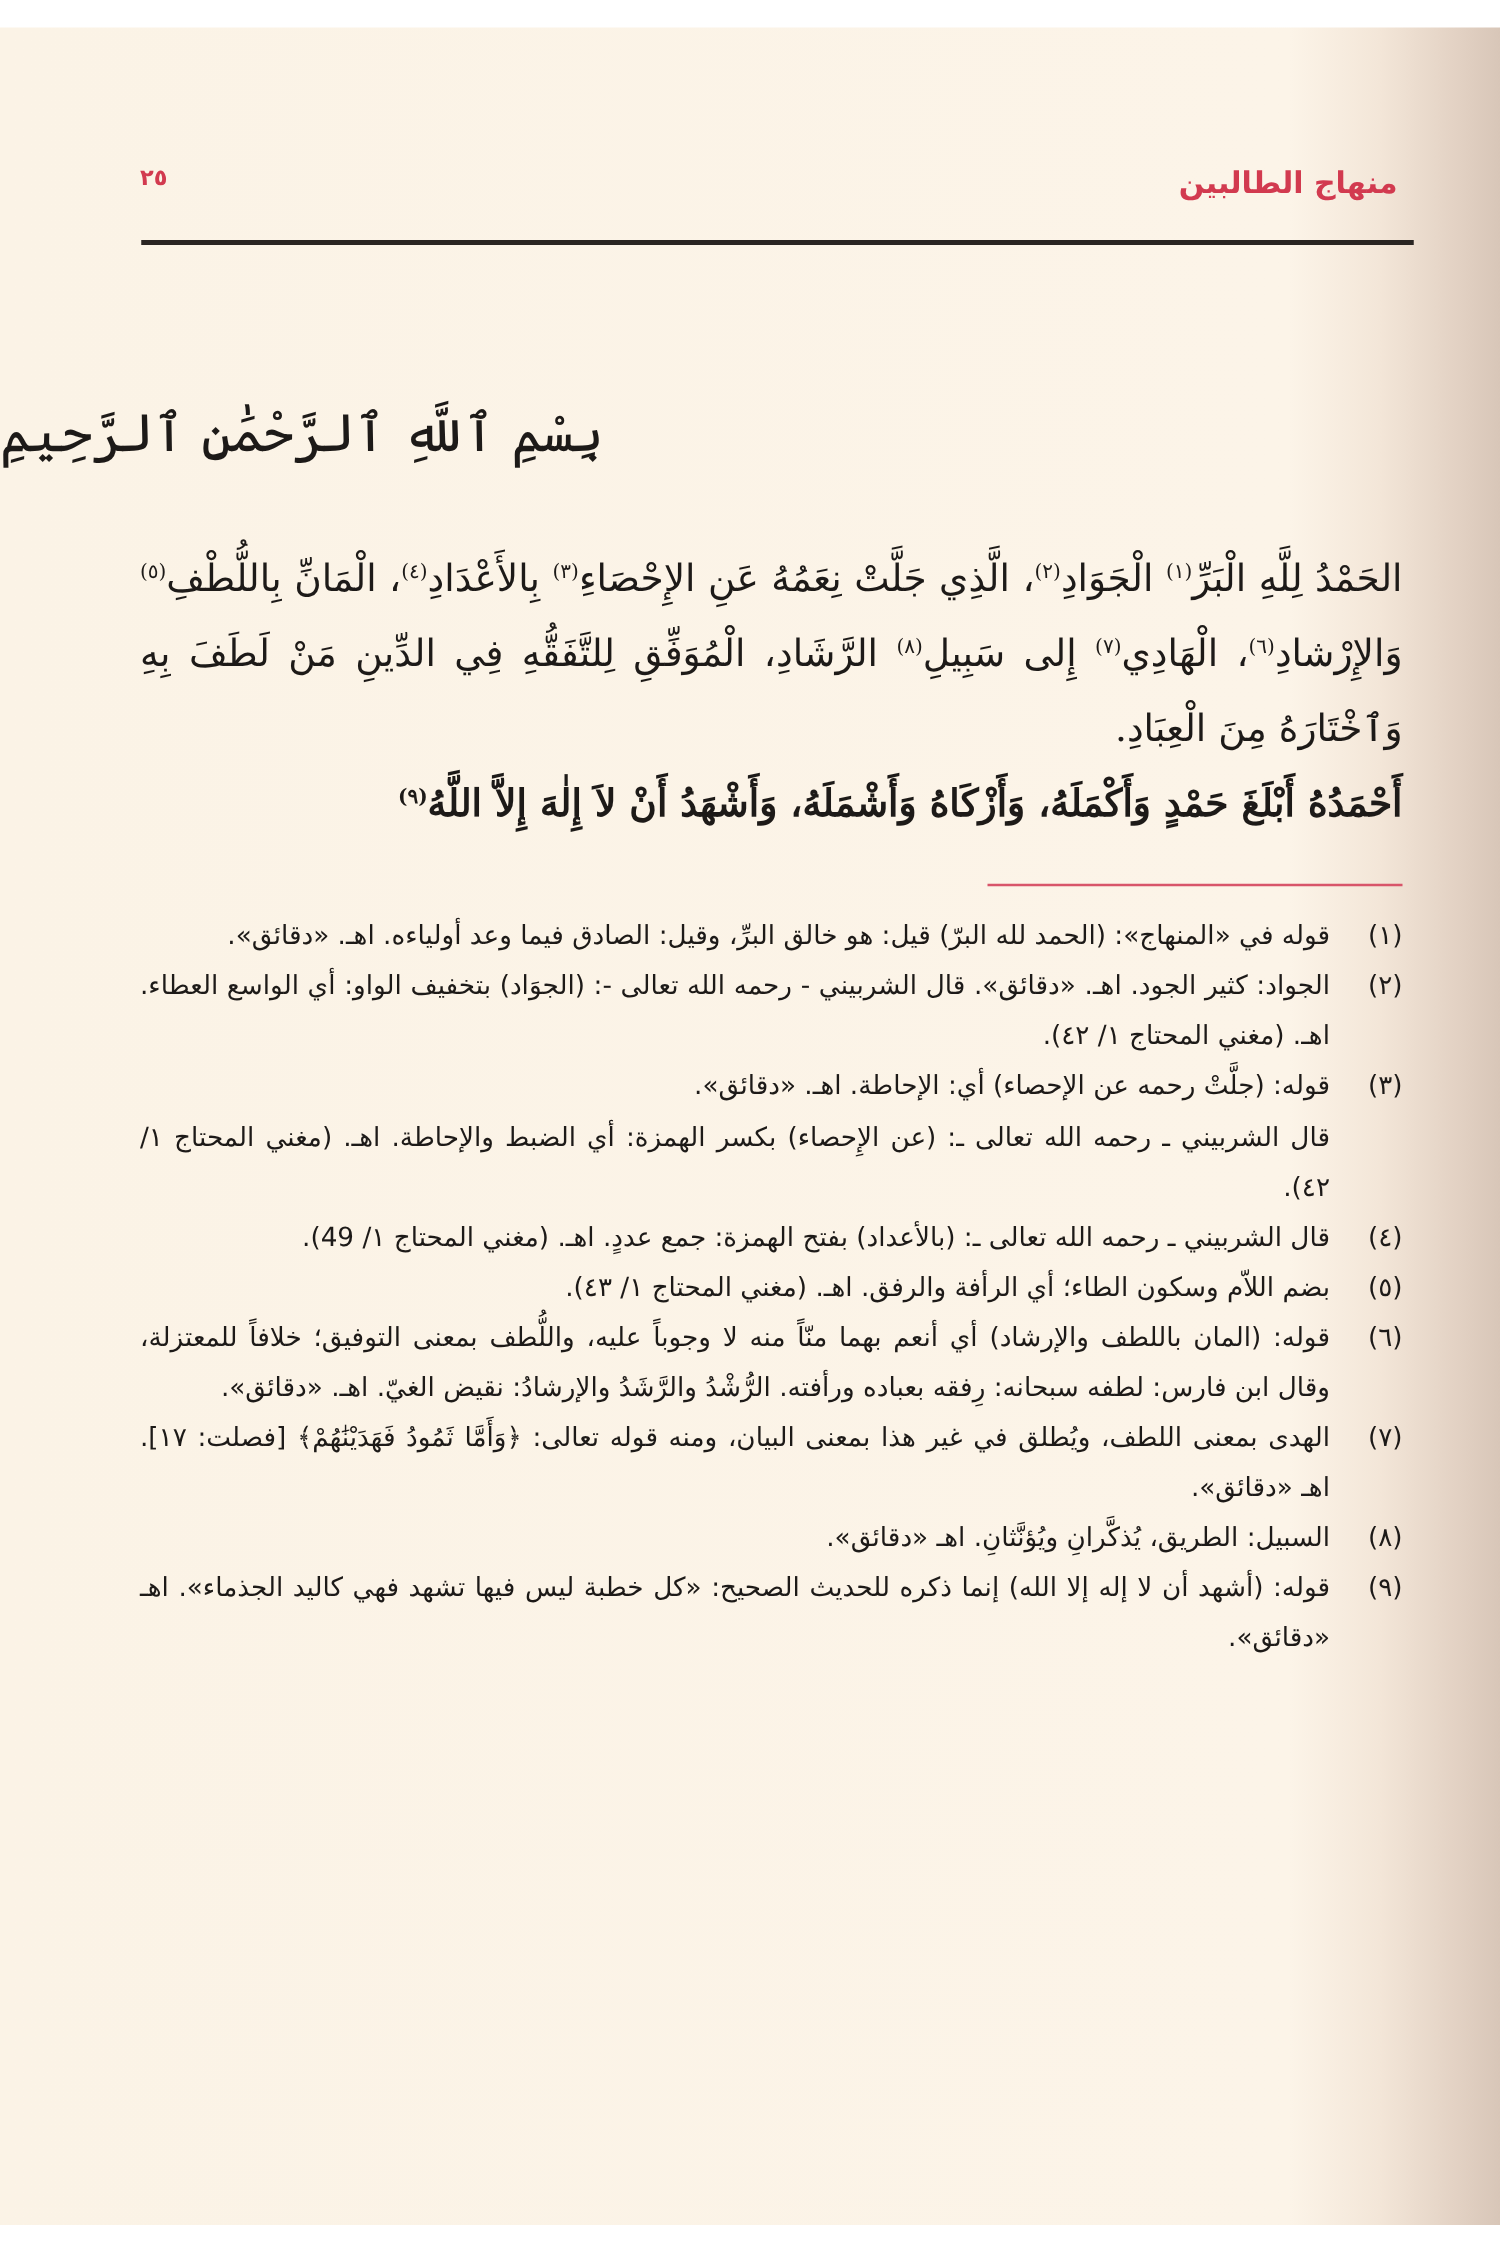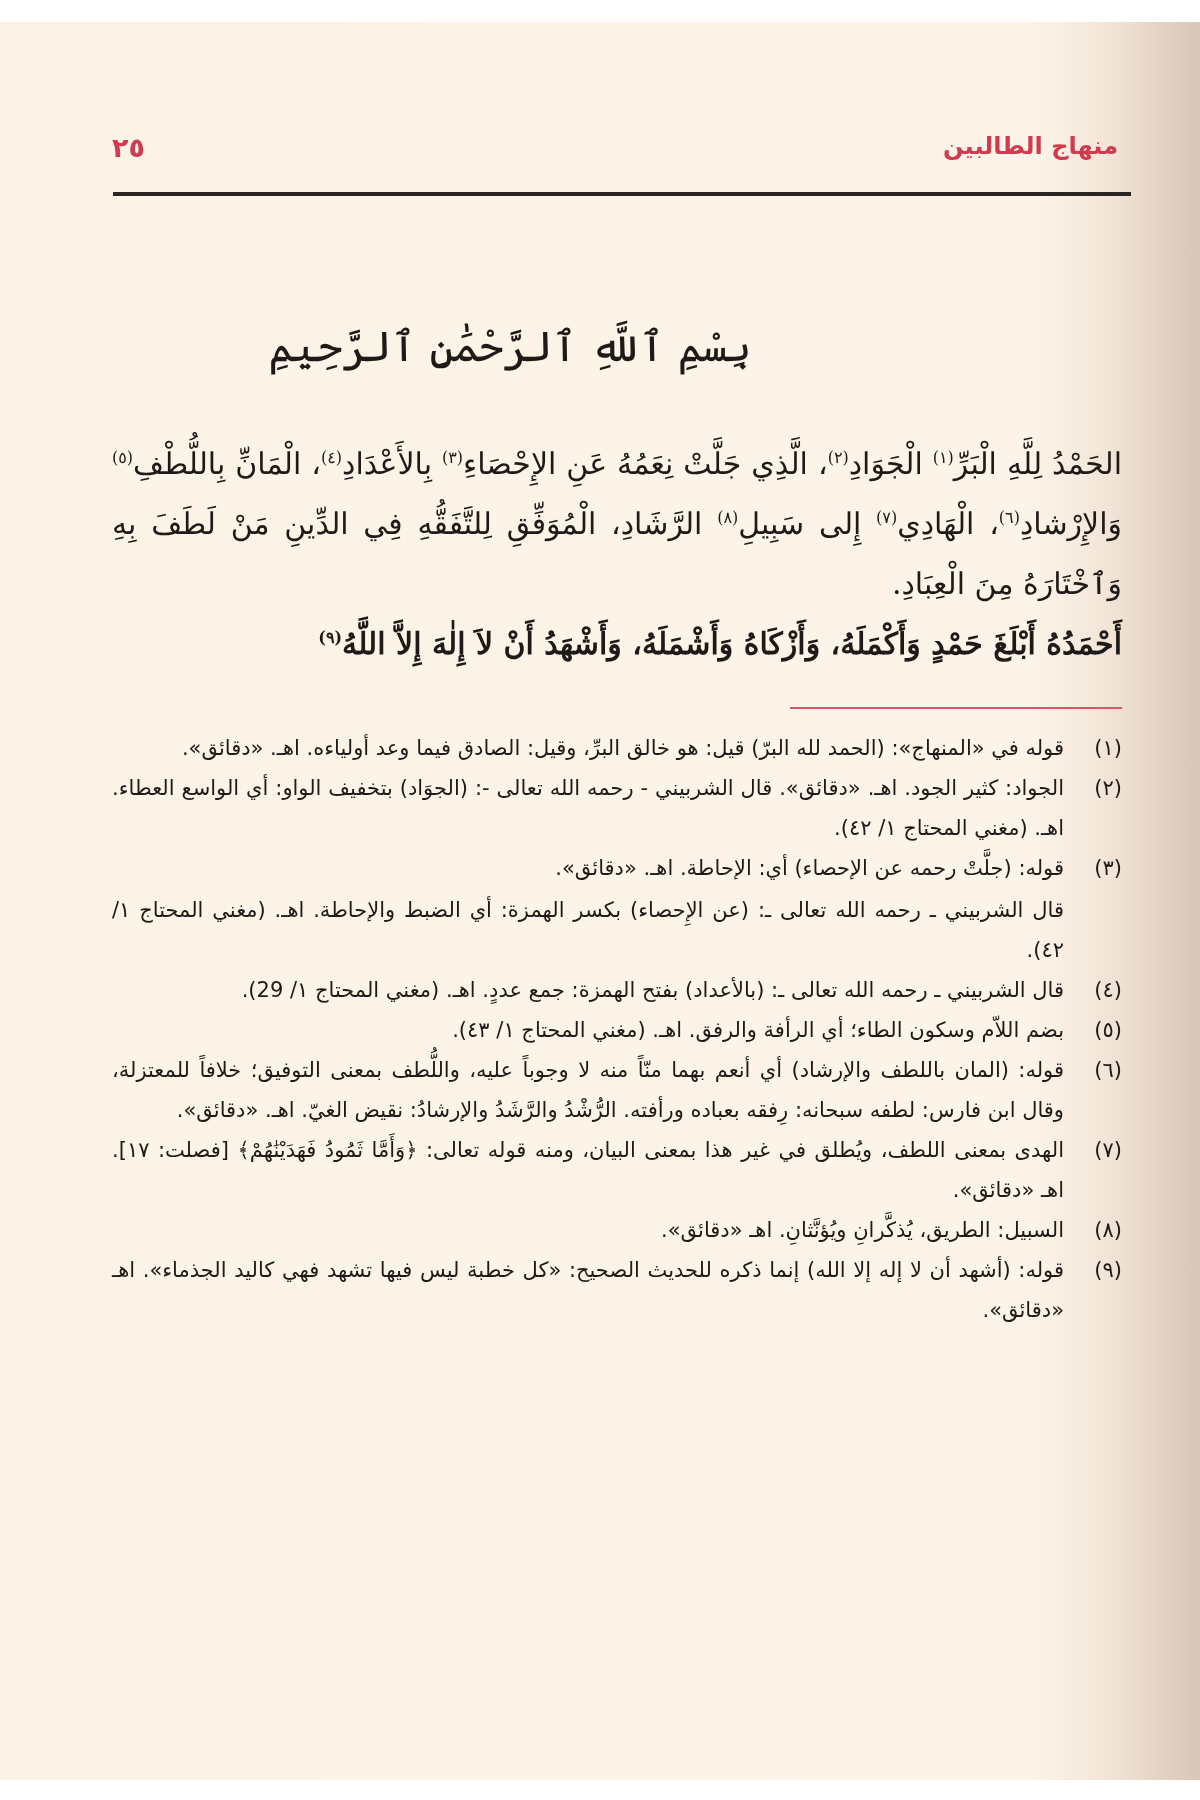--- a/index.html
+++ b/index.html
@@ -12,28 +12,28 @@
     position:absolute; left:0; top:22px; width:1200px; height:1758px;
     background:linear-gradient(to right, #fbf3e6 0%, #fcf4e8 86%, #f3e6d8 92%, #e3d2c4 97%, #d8c6b8 100%);
   }
   .header-title {
     position:absolute; right:82px; top:110px;
     color:#d23a4f; font-size:24px; font-weight:bold;
     font-family:"DejaVu Sans", sans-serif; direction:rtl;
   }
   .page-number {
     position:absolute; left:112px; top:110px;
-    color:#d23a4f; font-size:27px; font-weight:bold;
+    color:#d23a4f; font-size:18px; font-weight:bold;
     font-family:"DejaVu Sans", sans-serif;
   }
   .header-rule {
     position:absolute; left:113px; top:170px; width:1018px; height:4px; background:#2a2522;
   }
   .basmala {
-    position:absolute; left:0; width:1020px; top:300px; text-align:center;
+    position:absolute; left:0; width:1020px; top:300px; text-align:left;
     font-size:42px; color:#1d1a18; direction:rtl;
   }
   .main-text {
     position:absolute; right:78px; top:412px; width:1010px;
     direction:rtl; text-align:justify; text-align-last:right;
     font-size:30px; line-height:60px; color:#1d1a18;
   }
   .main-text p { margin:0; }
   .main-text p.indent { text-indent:0;font-weight:bold; }
   sup { font-size:16px; vertical-align:super; line-height:0; }
@@ -77,21 +77,21 @@
         <span class="fn-num">(٢)</span>
         <span class="fn-body">الجواد: كثير الجود. اهـ. «دقائق». قال الشربيني - رحمه الله تعالى -: (الجوَاد) بتخفيف الواو: أي الواسع العطاء. اهـ. (مغني المحتاج ١/ ٤٢).</span>
       </div>
       <div class="fn">
         <span class="fn-num">(٣)</span>
         <span class="fn-body">قوله: (جلَّتْ رحمه عن الإحصاء) أي: الإحاطة. اهـ. «دقائق».</span>
       </div>
       <div class="fn-cont">قال الشربيني ـ رحمه الله تعالى ـ: (عن الإِحصاء) بكسر الهمزة: أي الضبط والإحاطة. اهـ. (مغني المحتاج ١/ ٤٢).</div>
       <div class="fn">
         <span class="fn-num">(٤)</span>
-        <span class="fn-body">قال الشربيني ـ رحمه الله تعالى ـ: (بالأعداد) بفتح الهمزة: جمع عددٍ. اهـ. (مغني المحتاج ١/ 29).</span>
+        <span class="fn-body">قال الشربيني ـ رحمه الله تعالى ـ: (بالأعداد) بفتح الهمزة: جمع عددٍ. اهـ. (مغني المحتاج ١/ 49).</span>
       </div>
       <div class="fn">
         <span class="fn-num">(٥)</span>
         <span class="fn-body">بضم اللاّم وسكون الطاء؛ أي الرأفة والرفق. اهـ. (مغني المحتاج ١/ ٤٣).</span>
       </div>
       <div class="fn">
         <span class="fn-num">(٦)</span>
         <span class="fn-body">قوله: (المان باللطف والإرشاد) أي أنعم بهما منّاً منه لا وجوباً عليه، واللُّطف بمعنى التوفيق؛ خلافاً للمعتزلة، وقال ابن فارس: لطفه سبحانه: رِفقه بعباده ورأفته. الرُّشْدُ والرَّشَدُ والإرشادُ: نقيض الغيّ. اهـ. «دقائق».</span>
       </div>
       <div class="fn">

